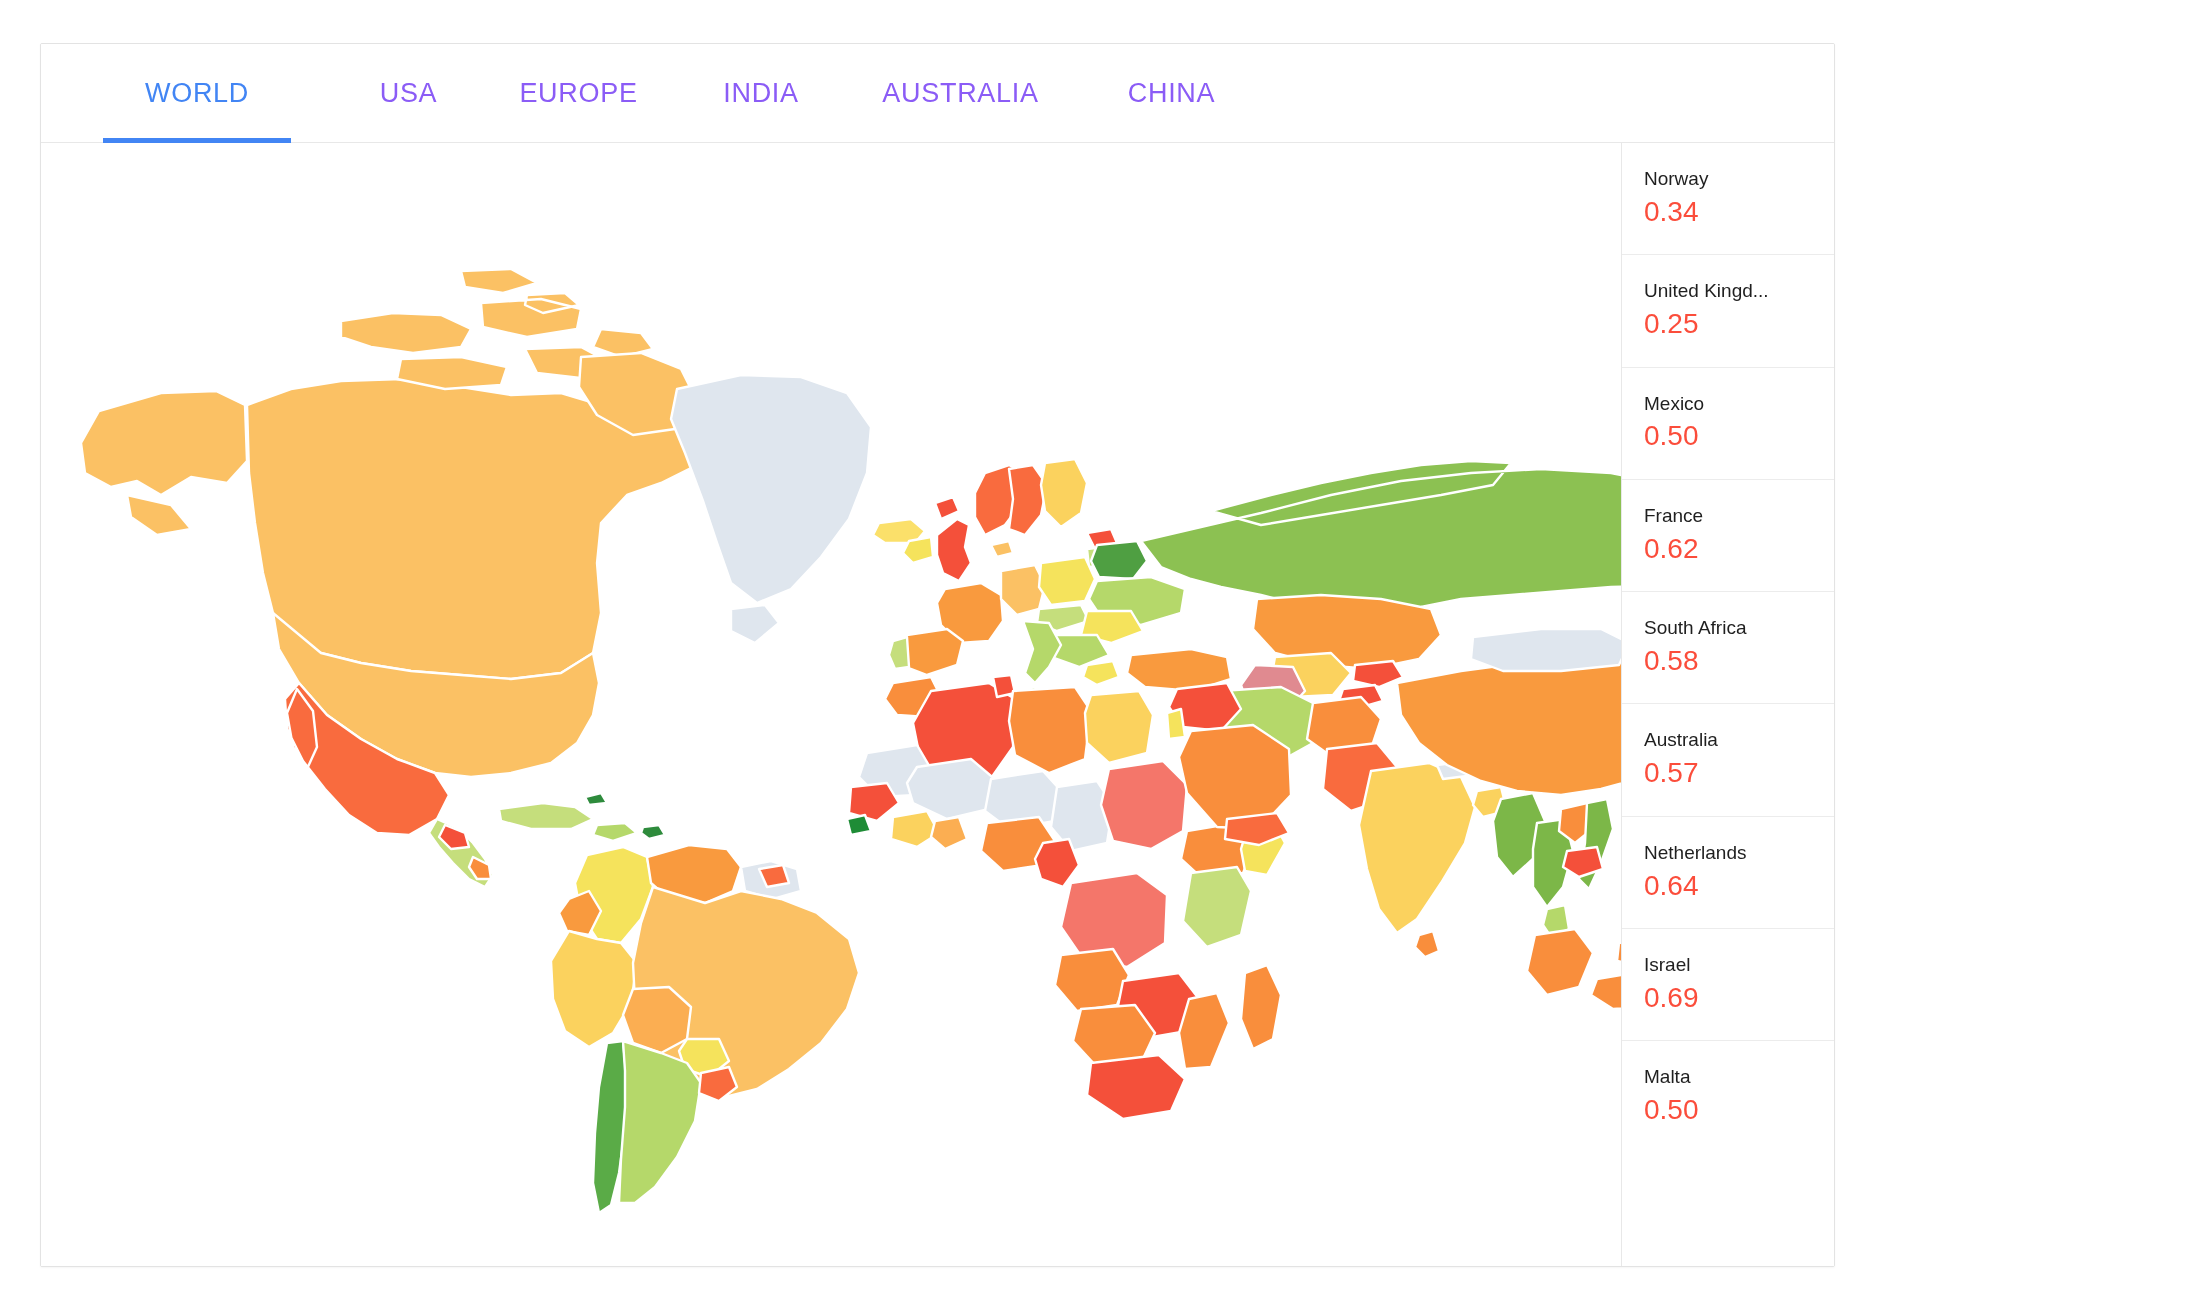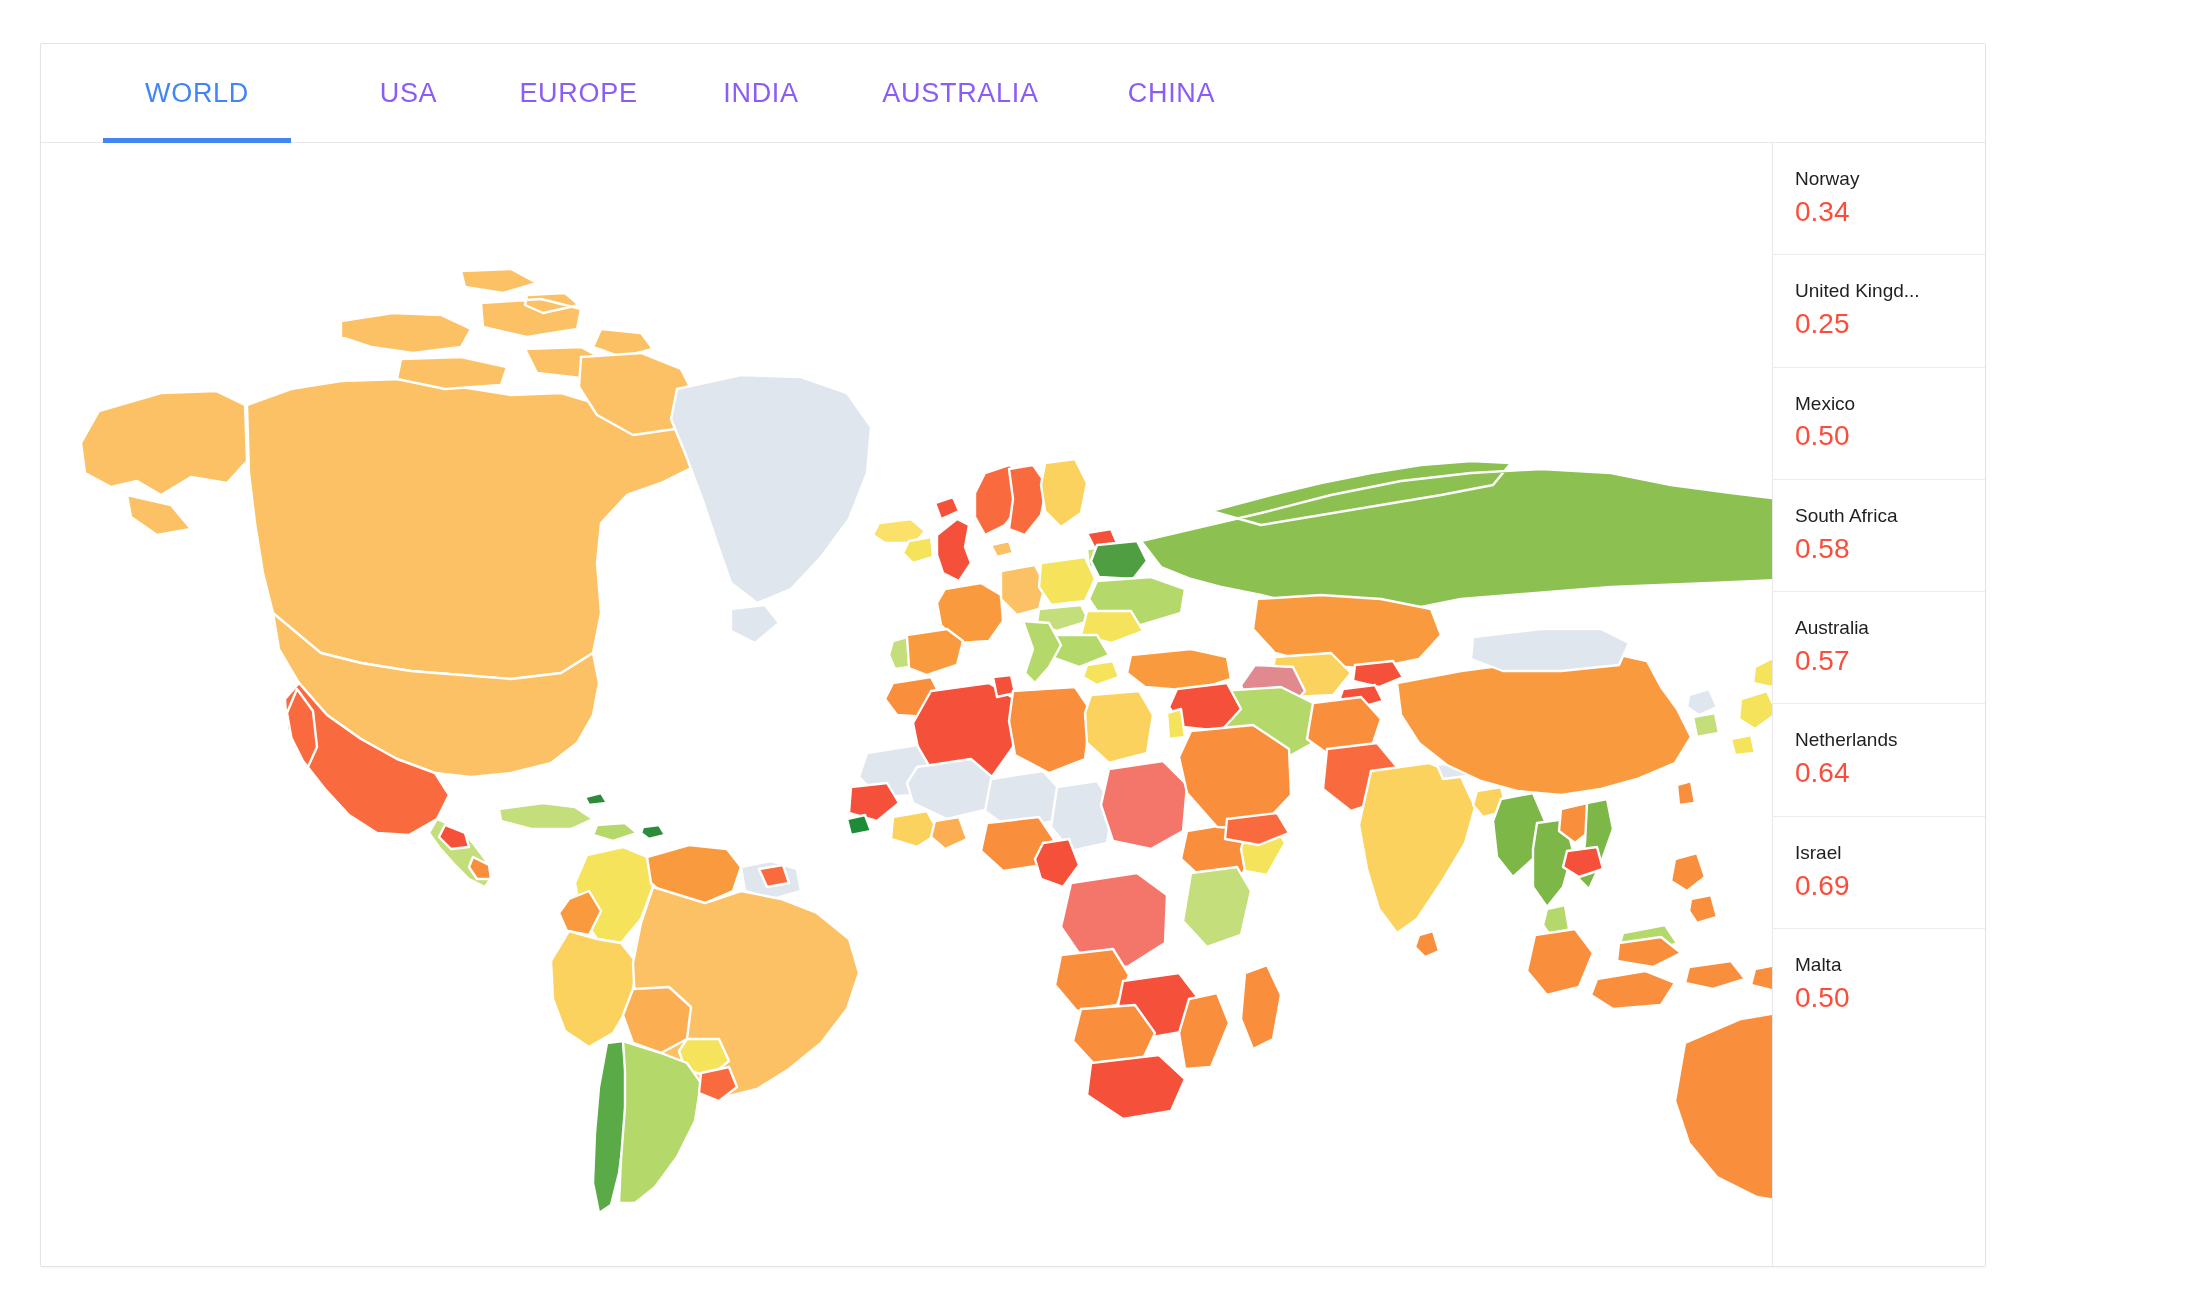--- a/index.html
+++ b/index.html
@@ -18,21 +18,21 @@
     width: 2200px;
     height: 1314px;
     background: #ffffff;
   }
 
   
   .card {
     position: absolute;
     left: 40px;
     top: 43px;
-    width: 1946px;
+    width: 1795px;
     height: 1224px;
     background: #ffffff;
     border: 1px solid #e3e3e3;
     border-radius: 2px;
     box-sizing: border-box;
     box-shadow: 0 1px 2px rgba(0,0,0,0.04);
     overflow: hidden;
   }
 
   
@@ -354,20 +354,24 @@
         <div class="rank-item">
           <div class="rank-name">United Kingd...</div>
           <div class="rank-value">0.25</div>
         </div>
 
         <div class="rank-item">
           <div class="rank-name">Mexico</div>
           <div class="rank-value">0.50</div>
         </div>
 
+        <div class="rank-item">
+          <div class="rank-name">France</div>
+          <div class="rank-value">0.62</div>
+        </div>
 
         <div class="rank-item">
           <div class="rank-name">South Africa</div>
           <div class="rank-value">0.58</div>
         </div>
 
         <div class="rank-item">
           <div class="rank-name">Australia</div>
           <div class="rank-value">0.57</div>
         </div>

